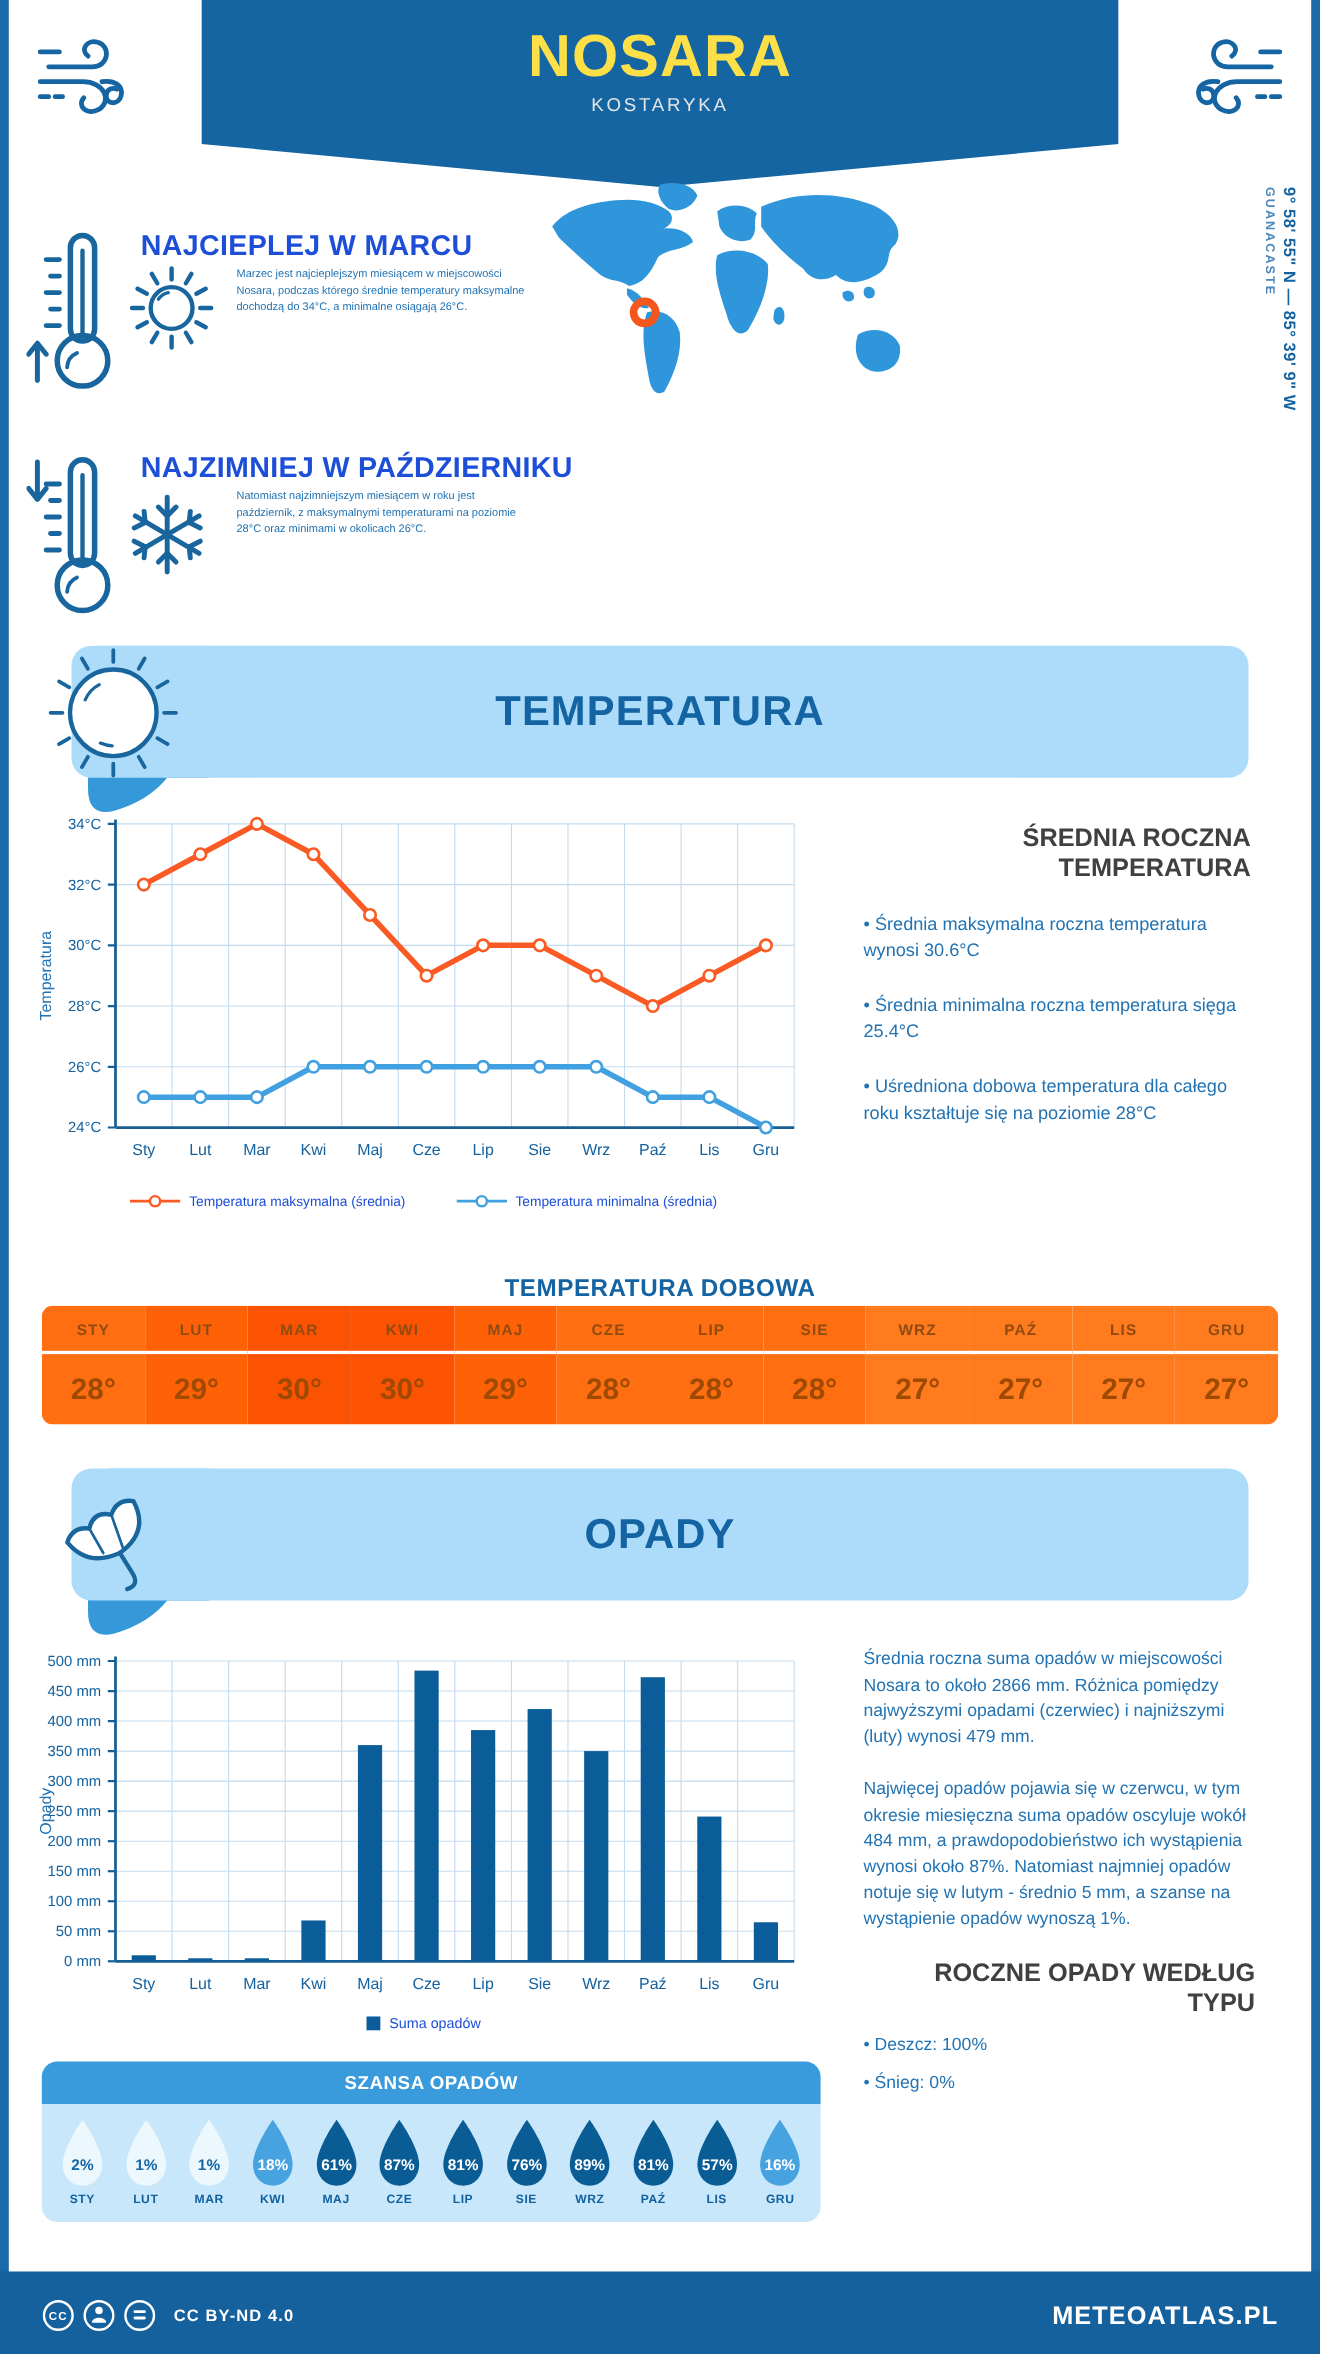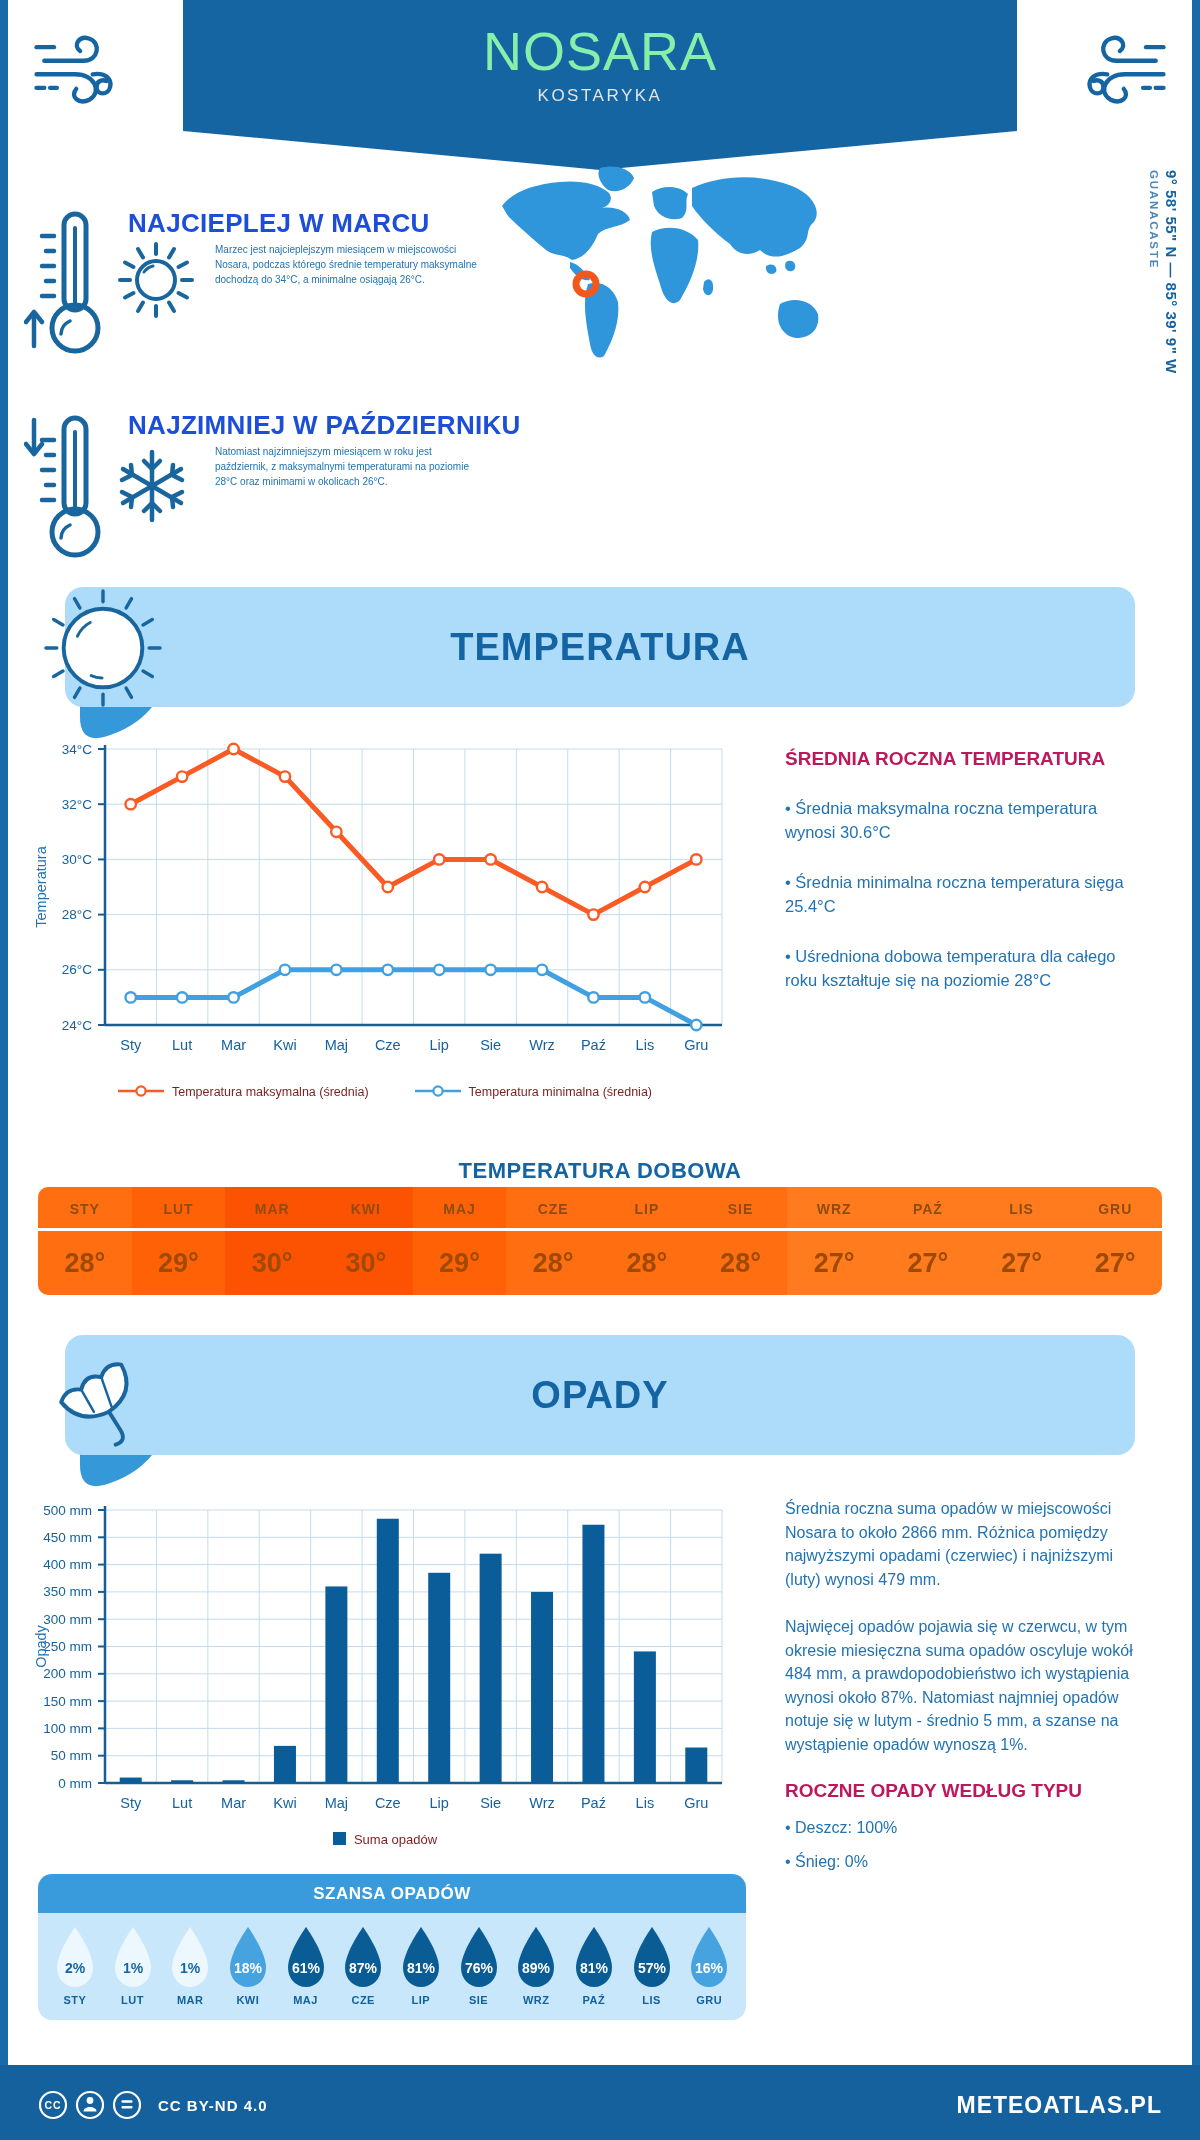--- a/index.html
+++ b/index.html
@@ -4,21 +4,21 @@
 <style>
   html,body{margin:0;padding:0;background:#fff;}
   .page{position:relative;width:1200px;height:2140px;background:#fff;overflow:hidden;
         font-family:"Liberation Sans",sans-serif;}
   .edge{position:absolute;top:0;width:8px;height:2140px;background:#1A69A8;}
   .edge-l{left:0}.edge-r{right:0}
 
   
   .banner{position:absolute;left:183px;top:0;width:834px;height:170px;background:#1565A3;
           clip-path:polygon(0 0,100% 0,100% 77%,50% 100%,0 77%);}
-  .banner-title{padding-top:20px;font-size:54px;font-weight:400;color:#86efac;text-align:center;letter-spacing:1px;}
+  .banner-title{padding-top:20px;font-size:54px;font-weight:700;color:#fde047;text-align:center;letter-spacing:1px;}
   .banner-subtitle{margin-top:4px;font-size:17px;color:#e5e5e5;text-align:center;letter-spacing:2.5px;}
   .wind{position:absolute;top:22px;width:108px;height:92px;}
   .wind-l{left:30px}.wind-r{left:1062px;transform:scaleX(-1);}
 
   
   .hl-title{position:absolute;font-size:26px;font-weight:800;color:#1d4ed8;letter-spacing:.3px;}
   .hl-text{position:absolute;left:215px;width:262px;font-size:10px;line-height:1.5;color:#2273B3;}
   .icon-abs{position:absolute;}
 
   
@@ -35,26 +35,26 @@
   .band-title{position:absolute;left:65px;top:0;width:1070px;height:120px;line-height:120px;text-align:center;
               font-size:38px;font-weight:800;color:#1464A3;letter-spacing:1px;}
 
   
   .chart{position:absolute;left:30px;}
   #temp-chart{top:733px;width:710px;height:332px;}
   #rain-chart{top:1476px;width:710px;height:354px;}
   svg text{font-family:"Liberation Sans",sans-serif;}
   .legend{position:absolute;left:30px;width:710px;display:flex;justify-content:center;gap:46px;align-items:center;}
   #temp-legend{top:1085px}#rain-legend{top:1832px}
-  .lg-item{display:flex;align-items:flex-start;gap:8px;font-size:12.5px;color:#7f1d1d;}
+  .lg-item{display:flex;align-items:center;gap:8px;font-size:12.5px;color:#1d4ed8;}
 
   
   .side{position:absolute;left:785px;color:#2273B3;}
   #temp-side{top:748px;width:352px;}
-  .side h3{font-size:19px;font-weight:800;color:#be185d;margin:0 0 26px;}
+  .side h3{font-size:23px;font-weight:800;color:#404040;margin:0 0 26px;text-align:right;}
   #temp-side p{margin:0 0 26px;font-size:16.5px;line-height:1.46;}
   #rain-side{top:1497px;width:356px;}
   #rain-side p{margin:0 0 24px;font-size:16px;line-height:1.47;}
   #rain-side h3{margin:2px 0 14px;}
   #rain-side p.tb{margin:0 0 10px;}
 
   
   .daily-title{position:absolute;top:1136px;left:0;width:100%;text-align:center;
                font-size:22px;font-weight:800;color:#1464A3;letter-spacing:.5px;}
   .daily-table{position:absolute;left:38px;top:1187px;width:1124px;height:108px;display:flex;

